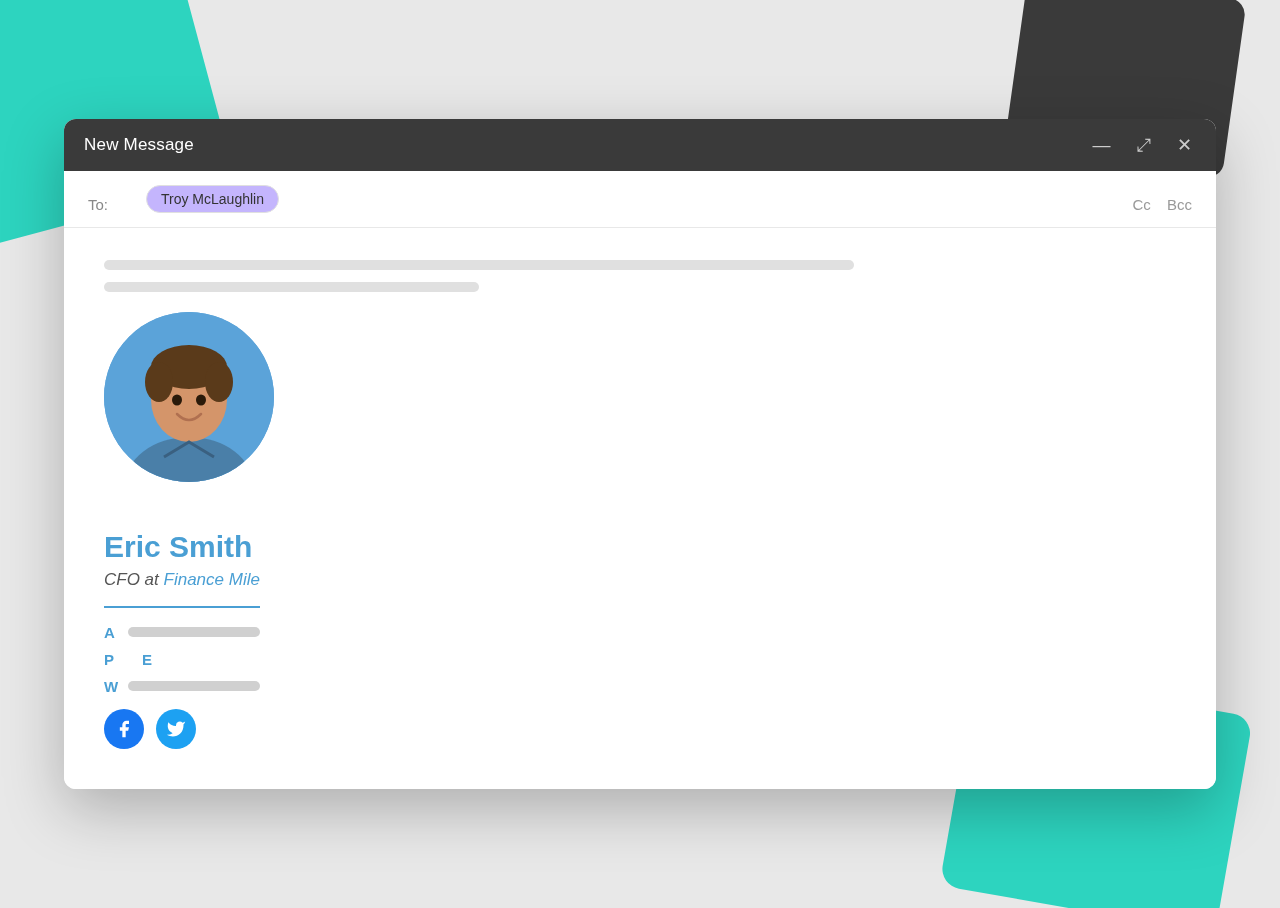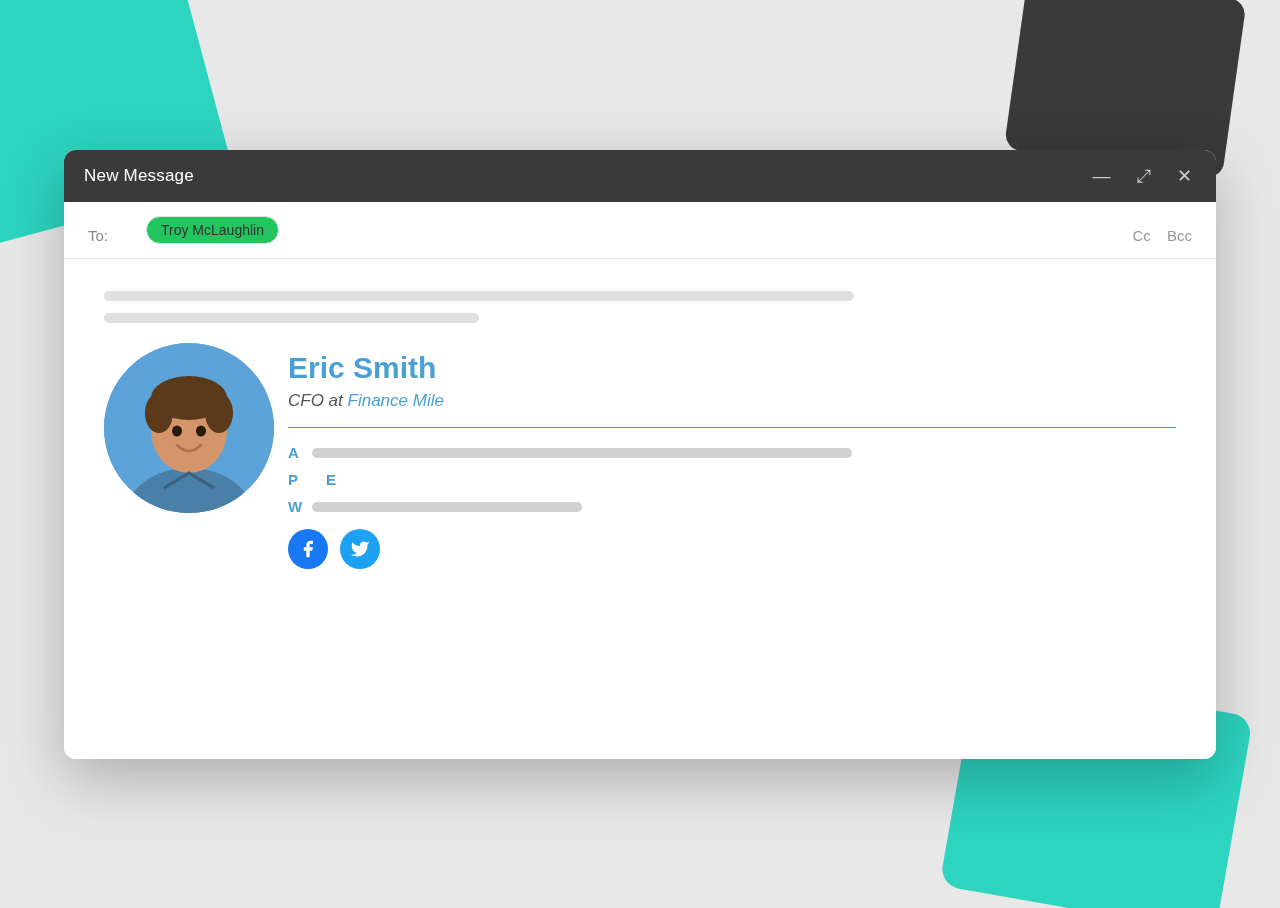--- a/index.html
+++ b/index.html
@@ -99,21 +99,21 @@
       padding: 14px 24px;
       border-bottom: 1px solid #e8e8e8;
       gap: 28px;
     }
     .to-label {
       color: #888;
       font-size: 15px;
       min-width: 30px;
     }
     .recipient-chip {
-      background: #22c55e;
+      background: #c4b5fd;
       border-radius: 20px;
       padding: 5px 14px;
       font-size: 14px;
       color: #333;
       border: 1px solid #e0e0e0;
     }
     .cc-bcc {
       margin-left: auto;
       color: #999;
       font-size: 15px;
@@ -166,23 +166,24 @@
       font-size: 42px;
       color: #1a1a1a;
       margin-bottom: 24px;
       line-height: 1.3;
       font-weight: 400;
     }
 
     
     .signature-card {
       display: flex;
-      gap: 14px;
+      gap: 40px;
       align-items: flex-start;
       margin-top: 8px;
+      flex-direction: column;
     }
 
     
     .avatar-wrap {
       width: 170px;
       height: 170px;
       border-radius: 50%;
       overflow: hidden;
       flex-shrink: 0;
       background: #5ba3d9;

